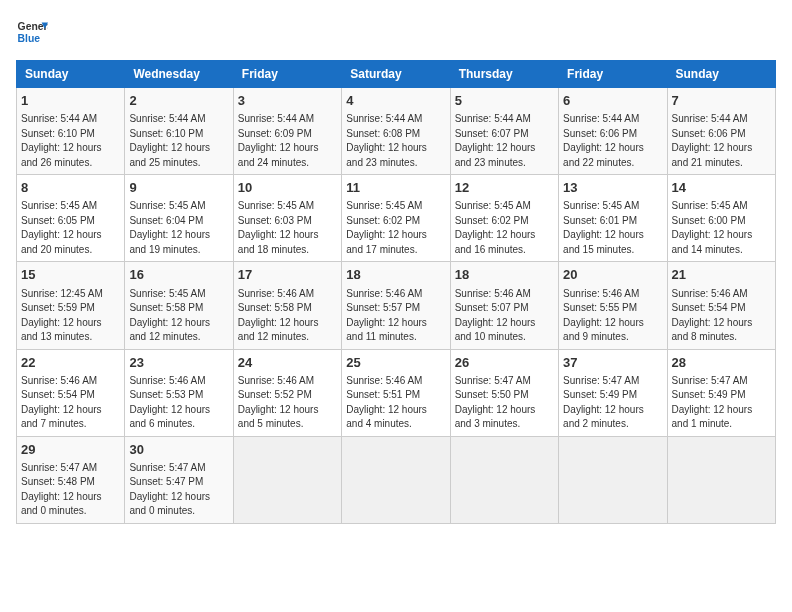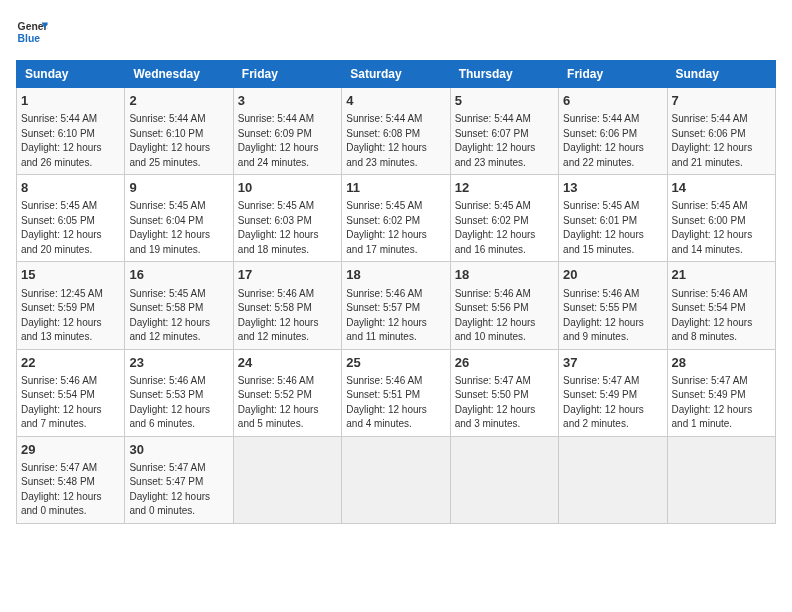--- a/index.html
+++ b/index.html
@@ -238,21 +238,21 @@
         <td>
           <span class="day-number">18</span>
           <div class="day-info">Sunrise: 5:46 AM
 Sunset: 5:57 PM
 Daylight: 12 hours
 and 11 minutes.</div>
         </td>
         <td>
           <span class="day-number">18</span>
           <div class="day-info">Sunrise: 5:46 AM
-Sunset: 5:56 PM
+Sunset: 5:07 PM
 Daylight: 12 hours
 and 10 minutes.</div>
         </td>
         <td>
           <span class="day-number">20</span>
           <div class="day-info">Sunrise: 5:46 AM
 Sunset: 5:55 PM
 Daylight: 12 hours
 and 9 minutes.</div>
         </td>

